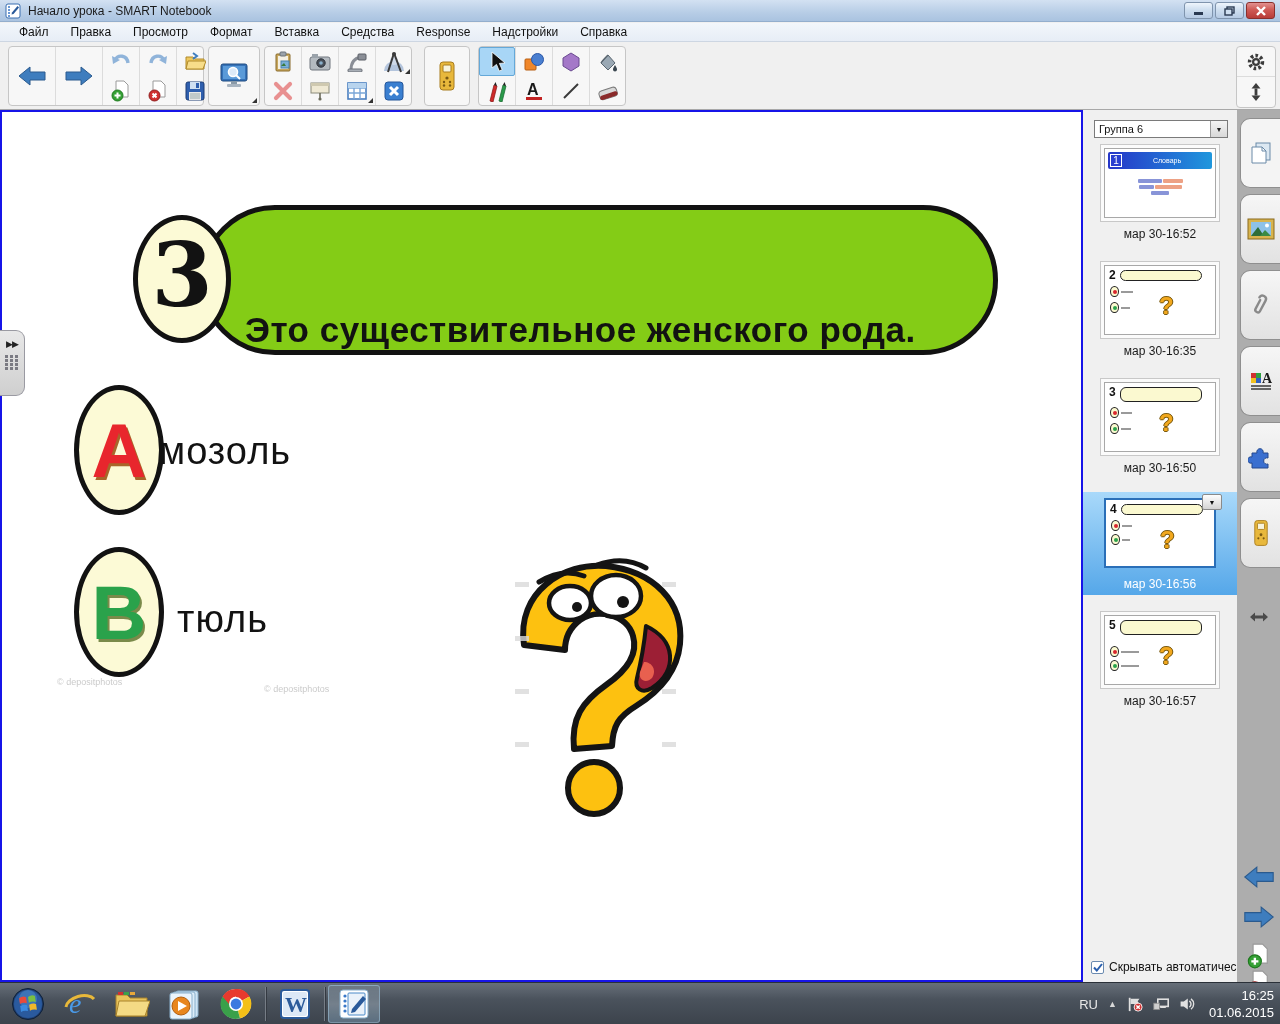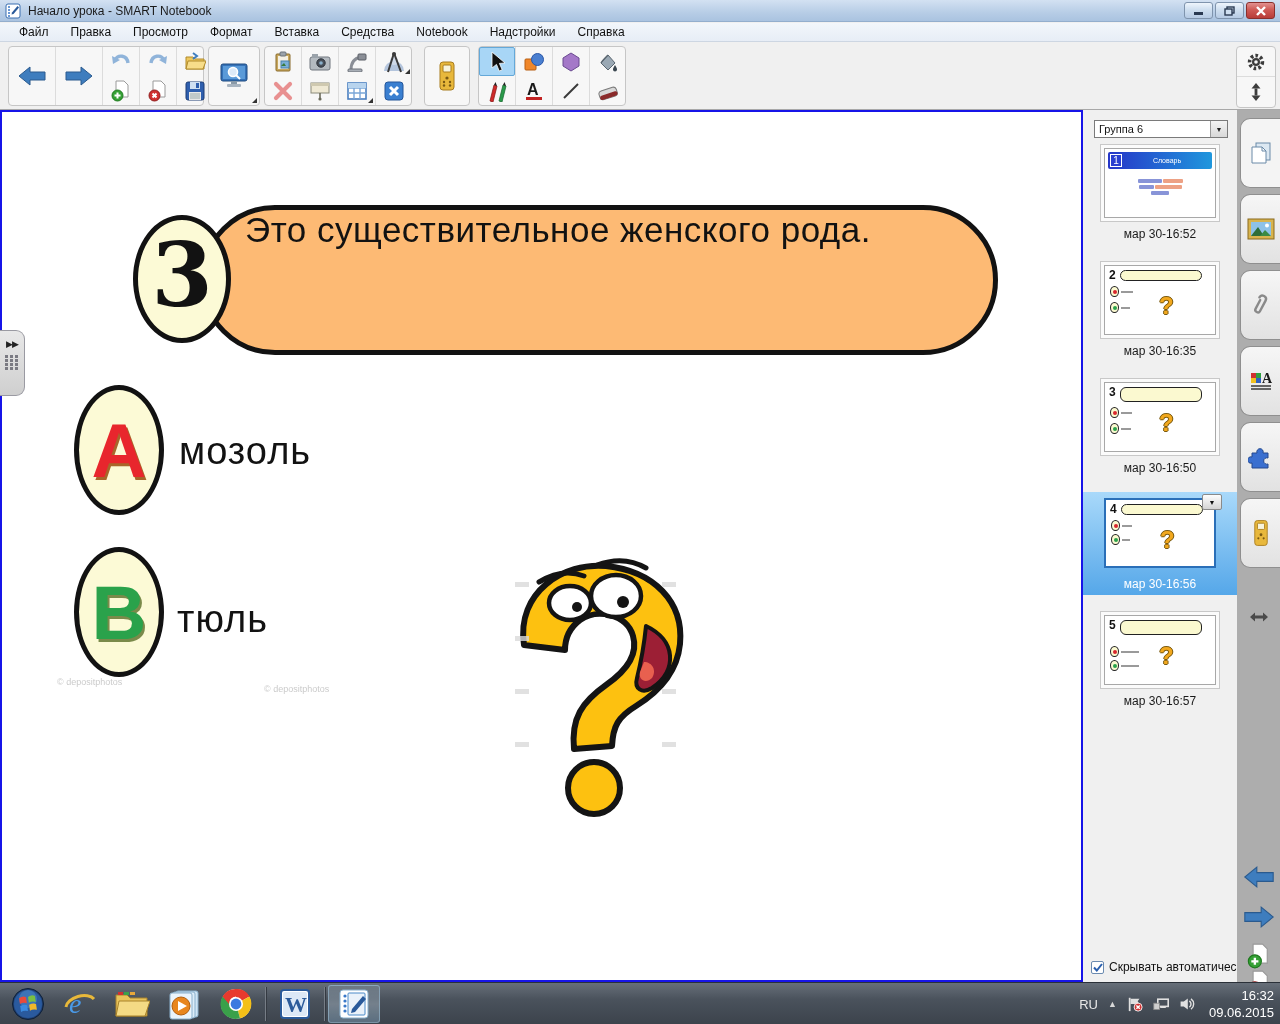--- a/index.html
+++ b/index.html
@@ -49,38 +49,38 @@
   #canvas { position:absolute; left:0; top:110px; width:1083px; height:872px;
     background:#fff; border:2px solid #1714e8; }
   #edge-handle { position:absolute; left:0; top:330px; width:25px; height:66px;
     background:linear-gradient(#e8e8e8,#cfcfcf); border:1px solid #9a9aa2; border-left:none;
     border-radius:0 9px 9px 0; z-index:5; padding-top:8px; text-align:center; }
   #edge-handle .arr { color:#222; font-size:9px; letter-spacing:-1px; }
   .gripdots { margin:6px auto 0; width:14px; display:grid; grid-template-columns:repeat(3,4px); gap:1px; }
   .gripdots i { width:3px; height:3px; background:#7a7a82; display:block; }
 
   .banner { position:absolute; left:198px; top:93px; width:798px; height:150px;
-    background:#fdba74; border:5px solid #121212; border-radius:75px;
-    display:flex; align-items:flex-start; padding-left:40px; }
+    background:#84cc16; border:5px solid #121212; border-radius:75px;
+    display:flex; align-items:flex-end; padding-left:40px;font-weight:bold; }
   .banner .qtext { font-size:35px; color:#121212; letter-spacing:0.5px; }
   .num-oval { position:absolute; left:131px; top:103px; width:98px; height:128px;
     background:#fcfad6; border:5px solid #121212; border-radius:50%;
     display:flex; align-items:center; justify-content:center; z-index:2; }
   .num-oval span { font-family:"DejaVu Serif", serif; font-size:88px; font-weight:bold; color:#121212;
     transform:translateY(-4px); }
 
   .opt-oval { position:absolute; width:90px; height:130px; background:#fcfad6;
     border:5px solid #121212; border-radius:50%; display:flex; align-items:center; justify-content:center; }
   #optA { left:72px; top:273px; }
   #optB { left:72px; top:435px; }
   .opt-letter { font-size:76px; font-weight:bold; }
   #optA .opt-letter { color:#e8262d; text-shadow:2px 3px 0 #a8662a; }
   #optB .opt-letter { color:#2aa24b; text-shadow:2px 3px 0 #7a8a4a; }
   .opt-word { position:absolute; font-size:38px; color:#121212; letter-spacing:1px; }
-  #wordA { left:177px; top:318px; }
+  #wordA { left:157px; top:318px; }
   #wordB { left:175px; top:486px; }
 
   #qmark { position:absolute; left:492px; top:438px; width:215px; height:270px; }
   .wm { position:absolute; color:#b9b9b9; font-size:9px; opacity:0.75; }
   .wm-tick { position:absolute; width:14px; height:5px; background:#d9d9d9; opacity:0.8; }
 
   
   #sidebar { position:absolute; left:1083px; top:110px; width:154px; height:872px; background:#f0f0f0; }
   #group-dd { position:absolute; left:11px; top:10px; width:134px; height:18px; background:#fff;
     border:1px solid #7a7a7a; display:flex; align-items:center; }
@@ -190,21 +190,21 @@
     </div>
   </div>
 
   <div id="menubar">
     <span class="menu-item">Файл</span>
     <span class="menu-item">Правка</span>
     <span class="menu-item">Просмотр</span>
     <span class="menu-item">Формат</span>
     <span class="menu-item">Вставка</span>
     <span class="menu-item">Средства</span>
-    <span class="menu-item">Notebook</span>
+    <span class="menu-item">Response</span>
     <span class="menu-item">Надстройки</span>
     <span class="menu-item">Справка</span>
   </div>
 
   <div id="toolbar">
 
     <div class="grp" style="left:8px; width:196px;">
       <div class="tb-col">
           <div class="tbtn tall wide">
         <svg width="30" height="22" viewBox="0 0 30 22">
@@ -783,19 +783,19 @@
       <svg class="ico16" width="20" height="18" viewBox="0 0 20 18">
         <rect x="6" y="3" width="13" height="9" fill="none" stroke="#e0e0e0" stroke-width="2"></rect>
         <rect x="9" y="12" width="7" height="2" fill="#e0e0e0"></rect>
         <rect x="1" y="8" width="7" height="8" fill="#cfcfcf" stroke="#8a8a8a"></rect>
         </svg>
       <svg class="ico16" width="20" height="18" viewBox="0 0 20 18">
         <path d="M2 6 V12 H6 L11 16 V2 L6 6 Z" fill="#e0e0e0"></path>
         <path d="M13 5 A 5 5 0 0 1 13 13 M15 2.5 A 8 8 0 0 1 15 15.5" fill="none" stroke="#e0e0e0" stroke-width="1.8"></path>
         </svg>
       <div class="clock">
-        <div>16:32</div>
-        <div>09.06.2015</div>
+        <div>16:25</div>
+        <div>01.06.2015</div>
       </div>
     </div>
   </div>
 
 </div>
 
 </body></html>

